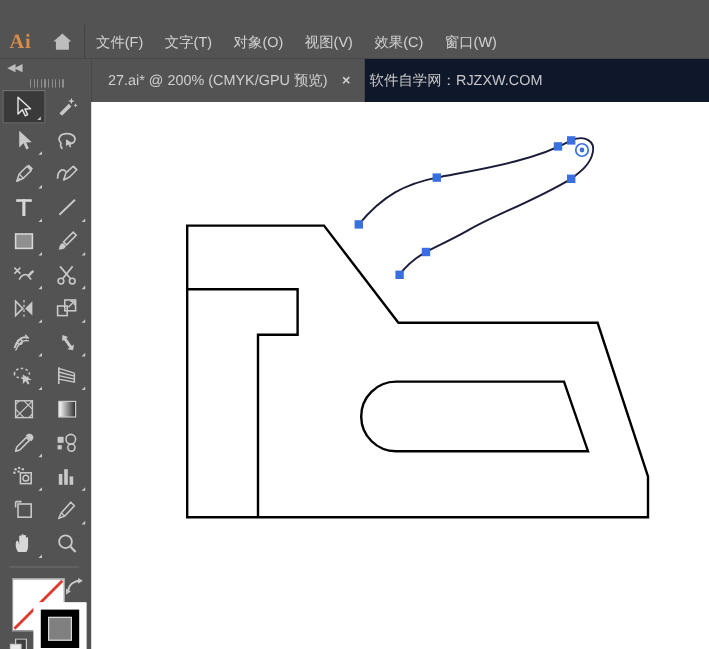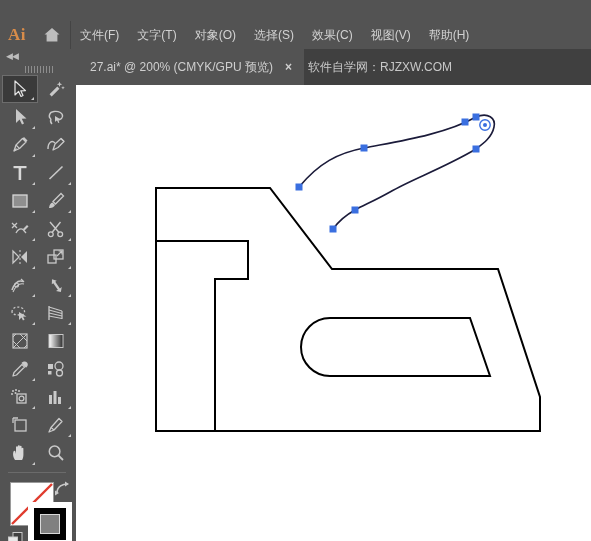--- a/index.html
+++ b/index.html
@@ -29,21 +29,21 @@
   .menu-sep{width:1px;height:28px;background:#444;}
   .menu-items{display:flex;align-items:flex-end;}
   .menu-item{
     color:#d2d2d2;font-size:12px;padding:0 9px;height:28px;line-height:28px;
     white-space:nowrap;
   }
 
   
   .tabbar{
     position:absolute;left:0;top:28px;width:591px;height:36px;
-    background:#404040;
+    background:#0f172a;
   }
   .tab{
     position:absolute;left:76px;top:0;height:36px;
     background:#535353;display:flex;align-items:center;
     padding:0 8px 0 14px;box-sizing:border-box;
   }
   .tab-title{color:#cfcfcf;font-size:12px;white-space:nowrap;}
   .tab-close{
     color:#cfcfcf;font-size:12px;margin-left:12px;margin-right:4px;
     line-height:1;font-weight:bold;
@@ -129,24 +129,23 @@
     <div class="home-btn">
       <svg width="18" height="16" viewBox="0 0 18 16">
         <path d="M9 1 L1.5 7.5 L3.6 7.5 L3.6 14.5 L14.4 14.5 L14.4 7.5 L16.5 7.5 Z" fill="#bdbdbd"></path>
       </svg>
     </div>
     <div class="menu-sep"></div>
     <div class="menu-items">
       <div class="menu-item">文件(F)</div>
       <div class="menu-item">文字(T)</div>
       <div class="menu-item">对象(O)</div>
-      <div class="menu-item">选择(S)</div>
+      <div class="menu-item">视图(V)</div>
       <div class="menu-item">效果(C)</div>
-      <div class="menu-item">视图(V)</div>
-      <div class="menu-item">帮助(H)</div>
+      <div class="menu-item">窗口(W)</div>
     </div>
   </div>
 
   <div class="tabbar">
     <div class="tab">
       <span class="tab-title">27.ai* @ 200% (CMYK/GPU 预览)</span>
       <span class="tab-close">×</span>
     </div>
     <div class="watermark">软件自学网：RJZXW.COM</div>
   </div>

